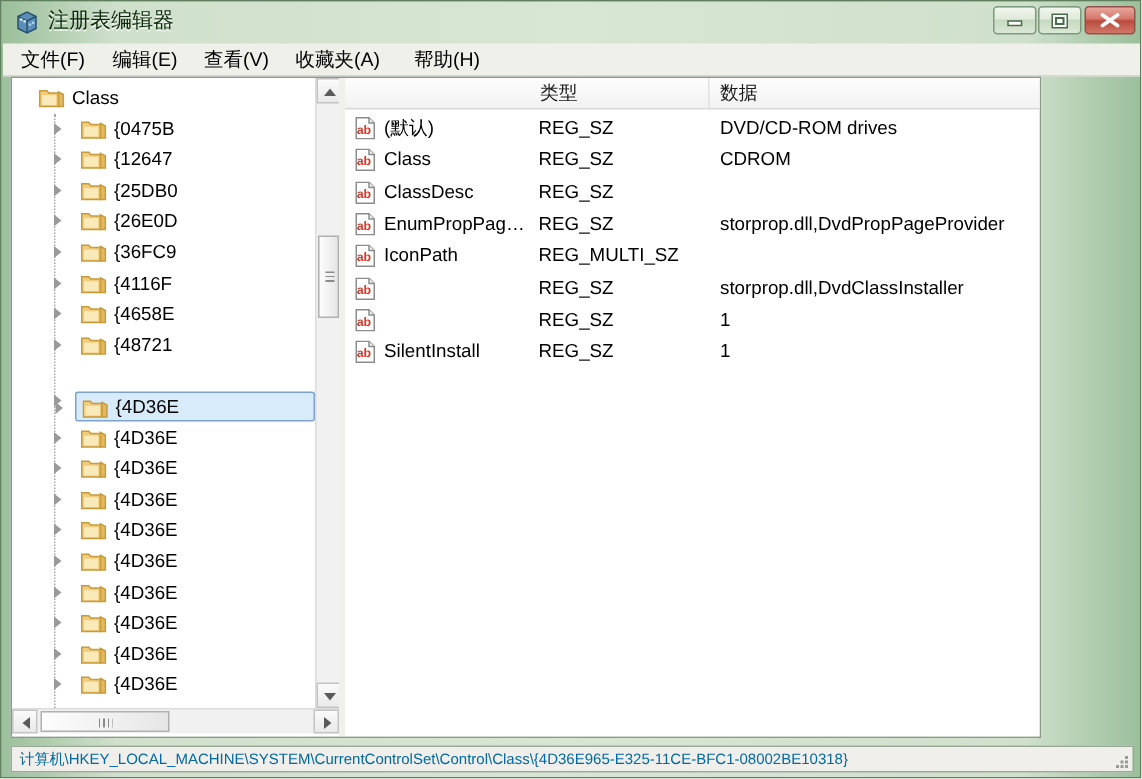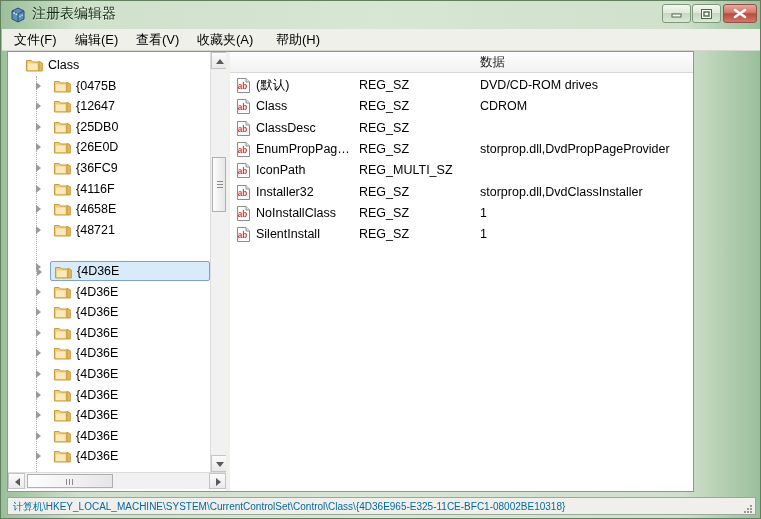--- a/index.html
+++ b/index.html
@@ -500,20 +500,21 @@
         <div class="sb-btn" style="left:201px; top:0; width:17px; height:16px;">
           <span class="arr" style="left:6px; top:4px; border-top:4px solid transparent; border-bottom:4px solid transparent; border-left:5px solid #5a5a5a;"></span>
         </div>
       </div>
     </div>
 
     <div id="splitter"></div>
 
     <div id="list-pane">
       <div id="list-header">
+        <div class="hcell" style="left:123px; width:120px;">类型</div>
         <div class="hcell" style="left:243px; width:282px; border-right:none;">数据</div>
       </div>
       <div id="list-rows">
           <div class="lrow" style="top: 23px;">
             <span class="valicon"><svg width="15" height="15" viewBox="0 0 15 15">
                 <path d="M1.5 0.5 L10 0.5 L13.5 4 L13.5 14.5 L1.5 14.5 Z" fill="#ffffff" stroke="#8c8c8c" stroke-width="1"></path>
                 <path d="M10 0.5 L10 4 L13.5 4" fill="#eeeeee" stroke="#8c8c8c" stroke-width="1"></path>
                 <text x="6.6" y="11" font-family="Liberation Sans, sans-serif" font-size="8.2" font-weight="bold" fill="#d03a28" text-anchor="middle">ab</text>
               </svg></span>
             <span class="cell c-name">(默认)</span>
@@ -557,31 +558,29 @@
               </svg></span>
             <span class="cell c-name">IconPath</span>
             <span class="cell c-type">REG_MULTI_SZ</span>
           </div>
           <div class="lrow" style="top: 129.5px;">
             <span class="valicon"><svg width="15" height="15" viewBox="0 0 15 15">
                 <path d="M1.5 0.5 L10 0.5 L13.5 4 L13.5 14.5 L1.5 14.5 Z" fill="#ffffff" stroke="#8c8c8c" stroke-width="1"></path>
                 <path d="M10 0.5 L10 4 L13.5 4" fill="#eeeeee" stroke="#8c8c8c" stroke-width="1"></path>
                 <text x="6.6" y="11" font-family="Liberation Sans, sans-serif" font-size="8.2" font-weight="bold" fill="#d03a28" text-anchor="middle">ab</text>
               </svg></span>
-            <span class="cell c-name">Installer32</span>
             <span class="cell c-type">REG_SZ</span>
             <span class="cell c-data">storprop.dll,DvdClassInstaller</span>
           </div>
           <div class="lrow" style="top: 150.8px;">
             <span class="valicon"><svg width="15" height="15" viewBox="0 0 15 15">
                 <path d="M1.5 0.5 L10 0.5 L13.5 4 L13.5 14.5 L1.5 14.5 Z" fill="#ffffff" stroke="#8c8c8c" stroke-width="1"></path>
                 <path d="M10 0.5 L10 4 L13.5 4" fill="#eeeeee" stroke="#8c8c8c" stroke-width="1"></path>
                 <text x="6.6" y="11" font-family="Liberation Sans, sans-serif" font-size="8.2" font-weight="bold" fill="#d03a28" text-anchor="middle">ab</text>
               </svg></span>
-            <span class="cell c-name">NoInstallClass</span>
             <span class="cell c-type">REG_SZ</span>
             <span class="cell c-data">1</span>
           </div>
           <div class="lrow" style="top: 172.1px;">
             <span class="valicon"><svg width="15" height="15" viewBox="0 0 15 15">
                 <path d="M1.5 0.5 L10 0.5 L13.5 4 L13.5 14.5 L1.5 14.5 Z" fill="#ffffff" stroke="#8c8c8c" stroke-width="1"></path>
                 <path d="M10 0.5 L10 4 L13.5 4" fill="#eeeeee" stroke="#8c8c8c" stroke-width="1"></path>
                 <text x="6.6" y="11" font-family="Liberation Sans, sans-serif" font-size="8.2" font-weight="bold" fill="#d03a28" text-anchor="middle">ab</text>
               </svg></span>
             <span class="cell c-name">SilentInstall</span>

